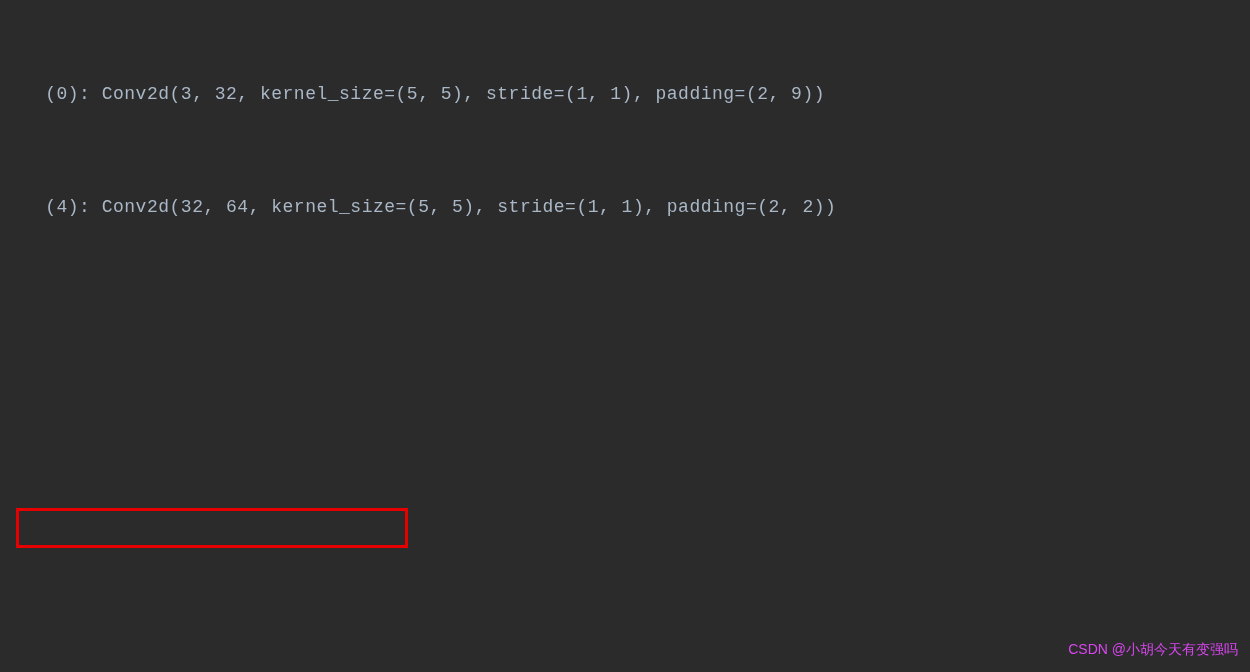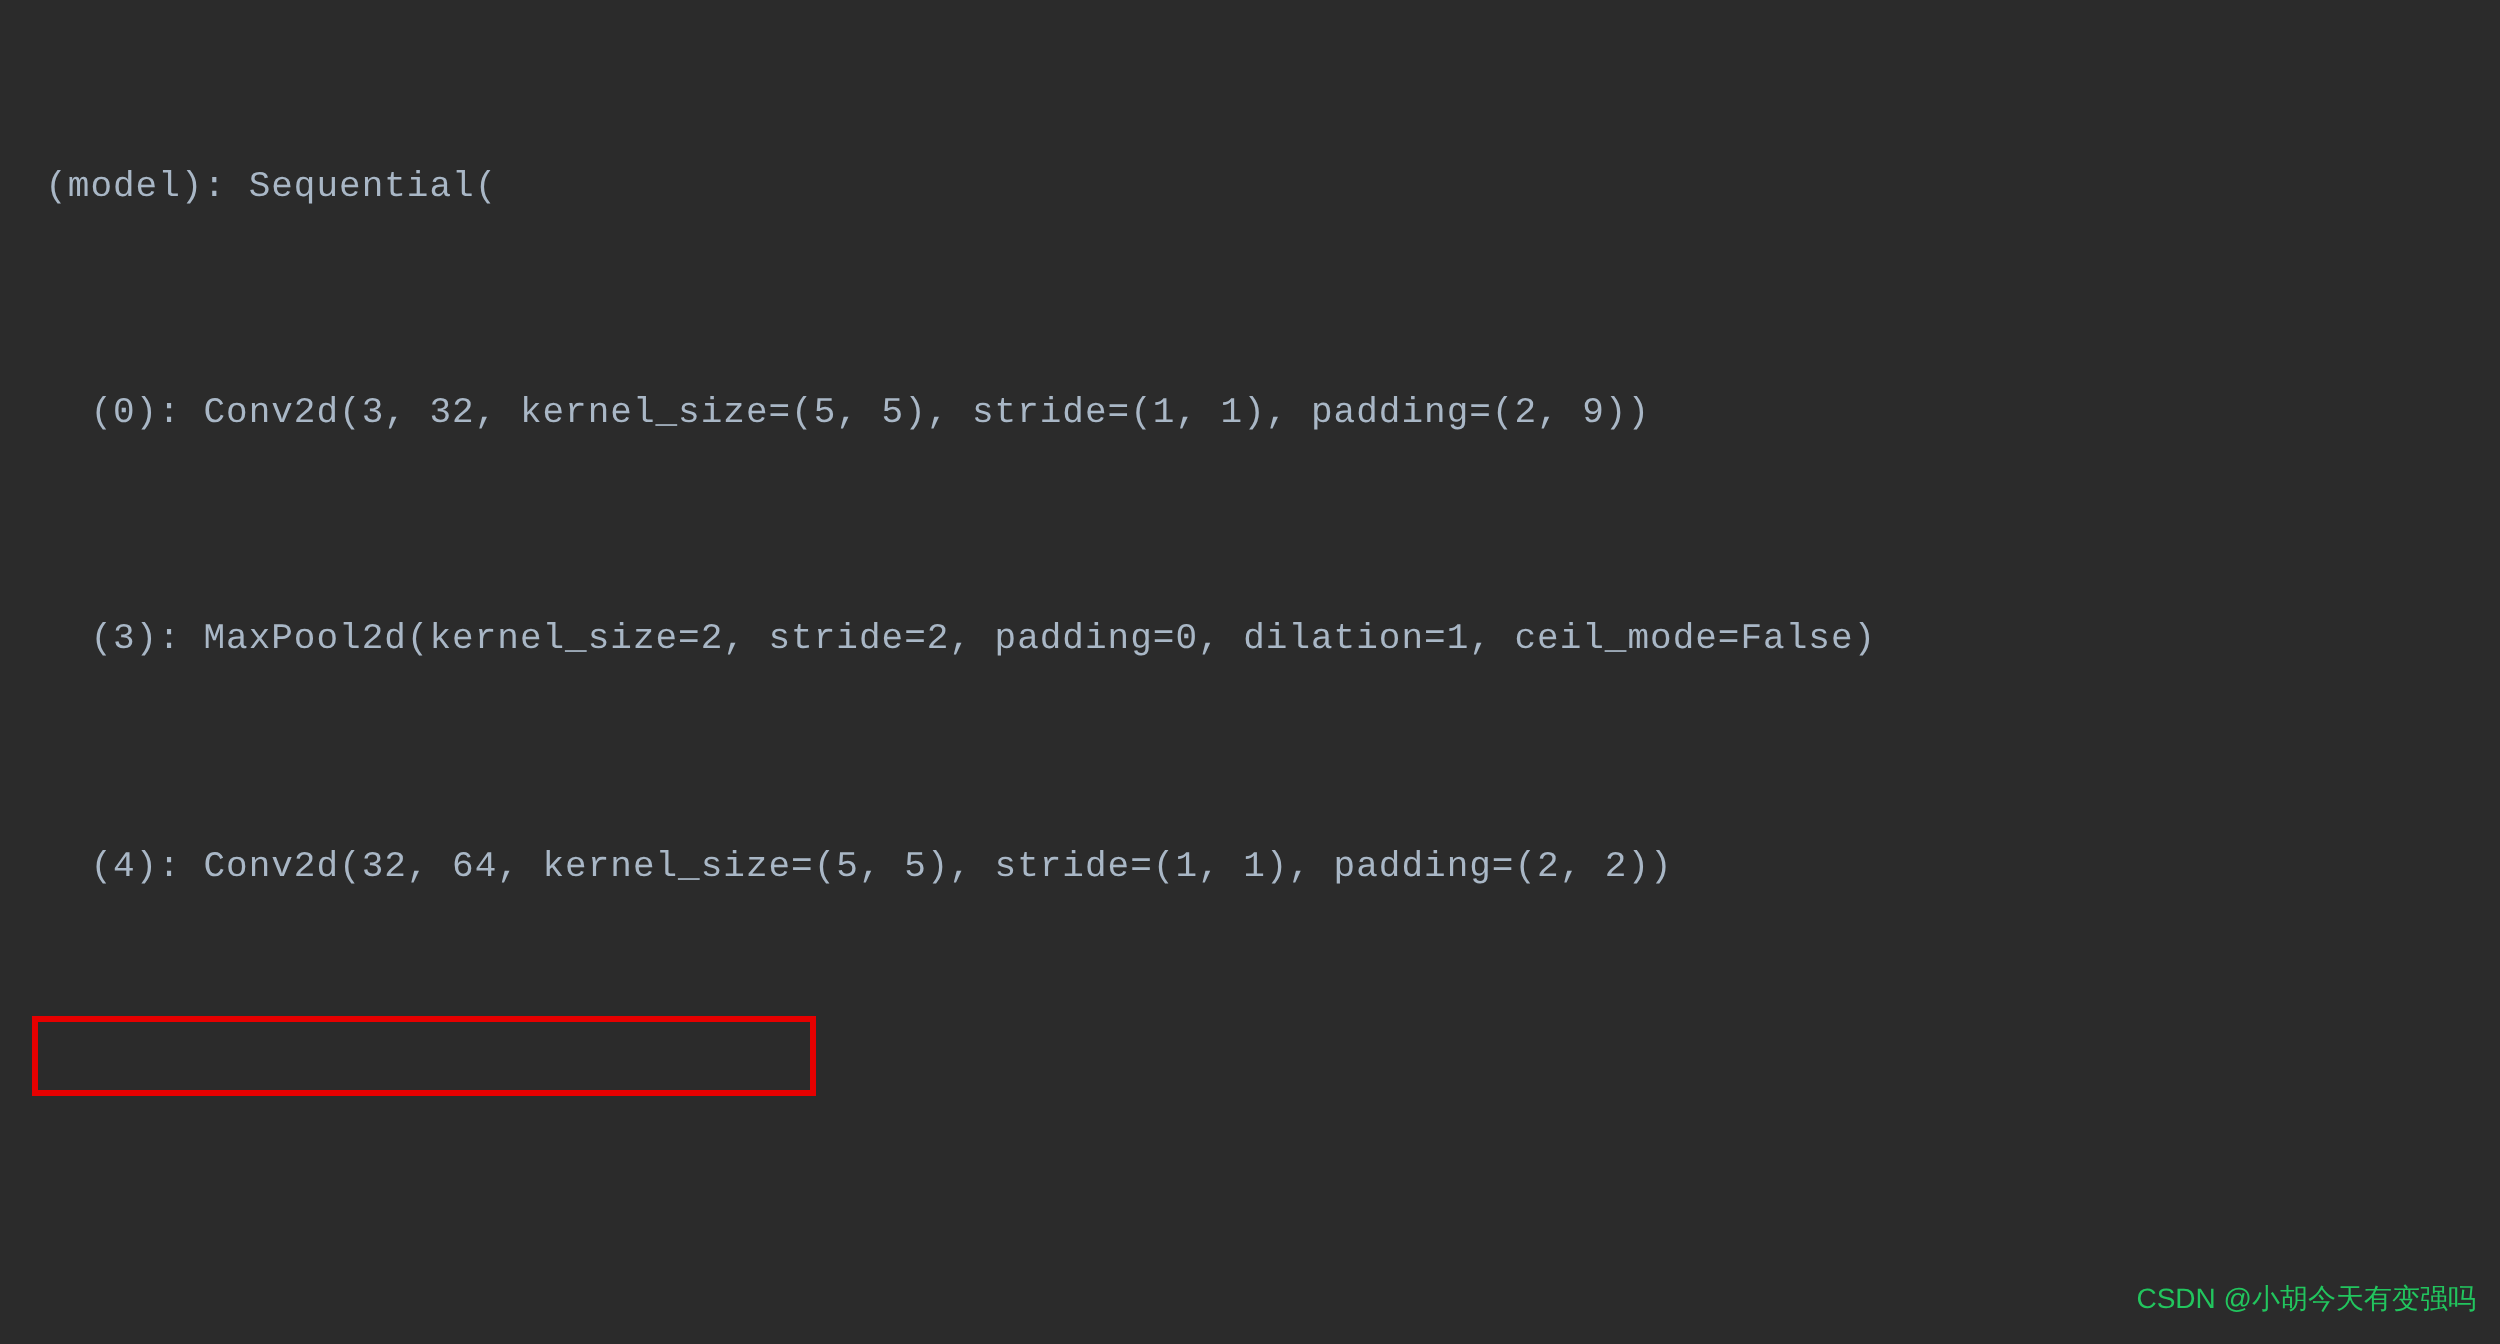--- a/index.html
+++ b/index.html
@@ -29,32 +29,30 @@
     .highlight-box {
       position: absolute;
       border: 3px solid #e60000;
       pointer-events: none;
     }
     .watermark {
       position: absolute;
       bottom: 8px;
       right: 12px;
       font-size: 14px;
-      color: #22c55e;
+      color: #d946ef;
       font-family: sans-serif;
       letter-spacing: 0;
     }
   </style>
 </head>
 <body>
 
 <div class="console">
-  <span class="line">  (model): Sequential(</span>
   <span class="line">    (0): Conv2d(3, 32, kernel_size=(5, 5), stride=(1, 1), padding=(2, 9))</span>
-  <span class="line">    (3): MaxPool2d(kernel_size=2, stride=2, padding=0, dilation=1, ceil_mode=False)</span>
   <span class="line">    (4): Conv2d(32, 64, kernel_size=(5, 5), stride=(1, 1), padding=(2, 2))</span>
   
   
   
   
   
   
   
   
   

